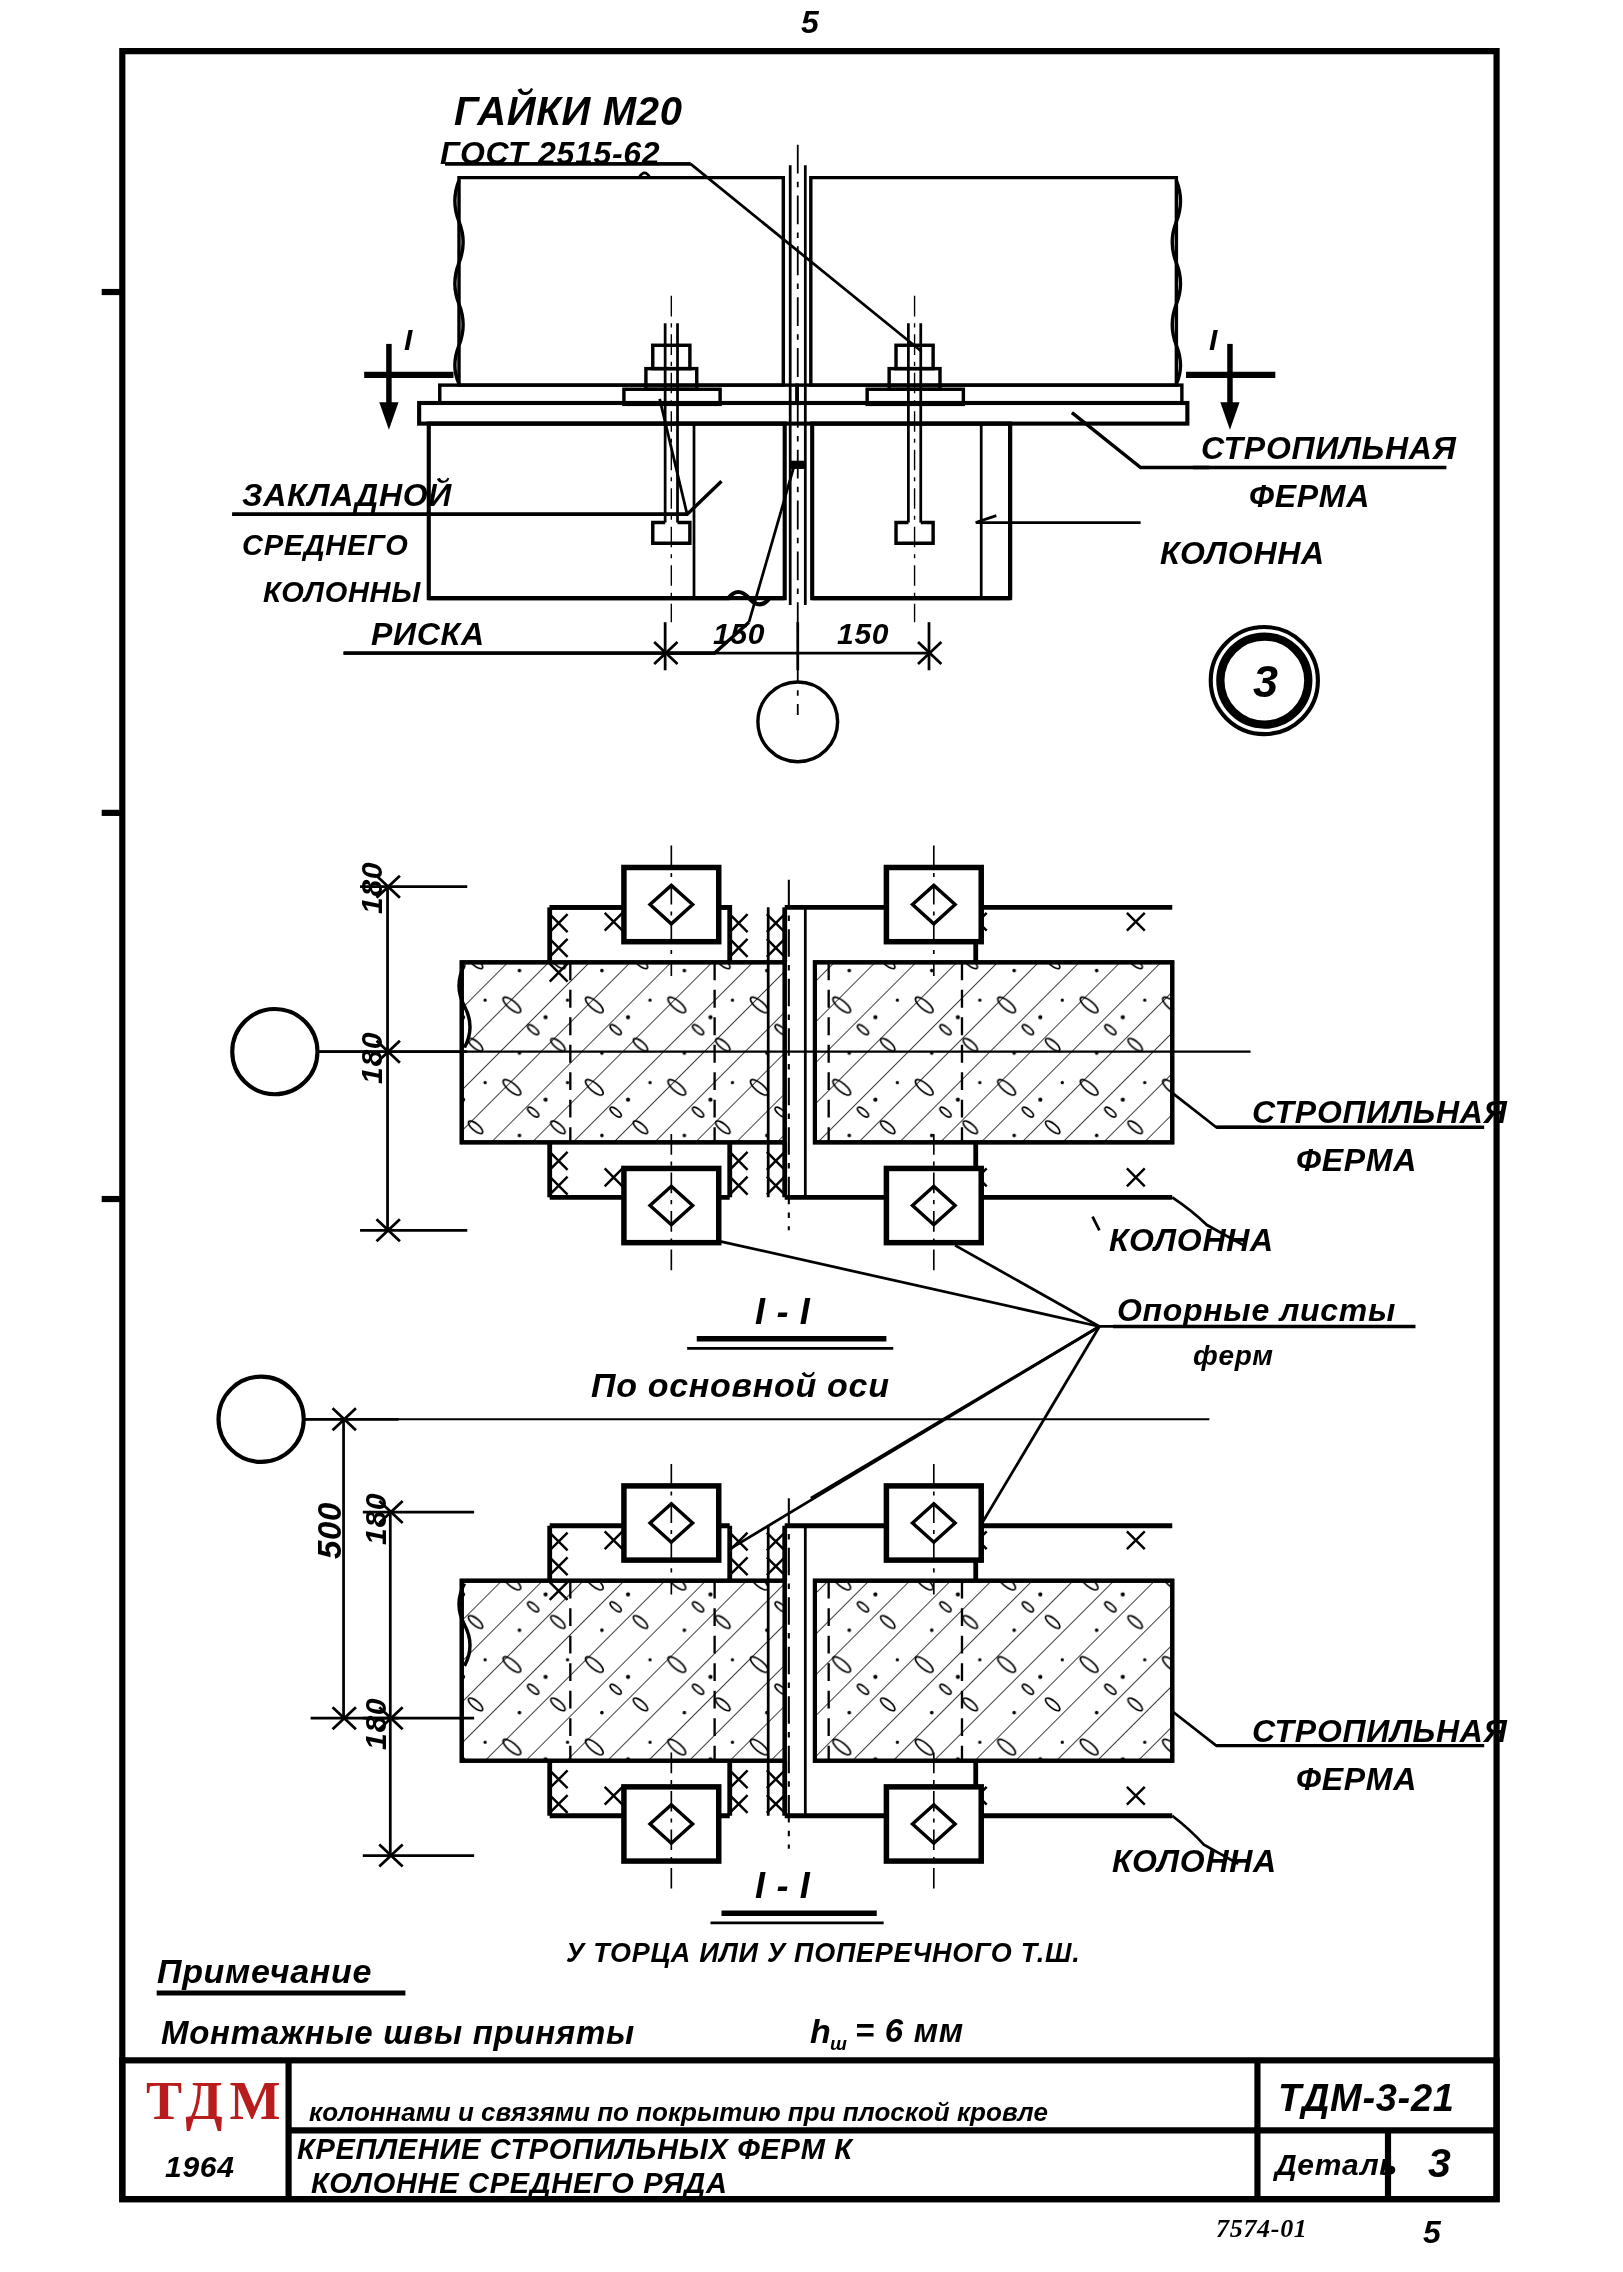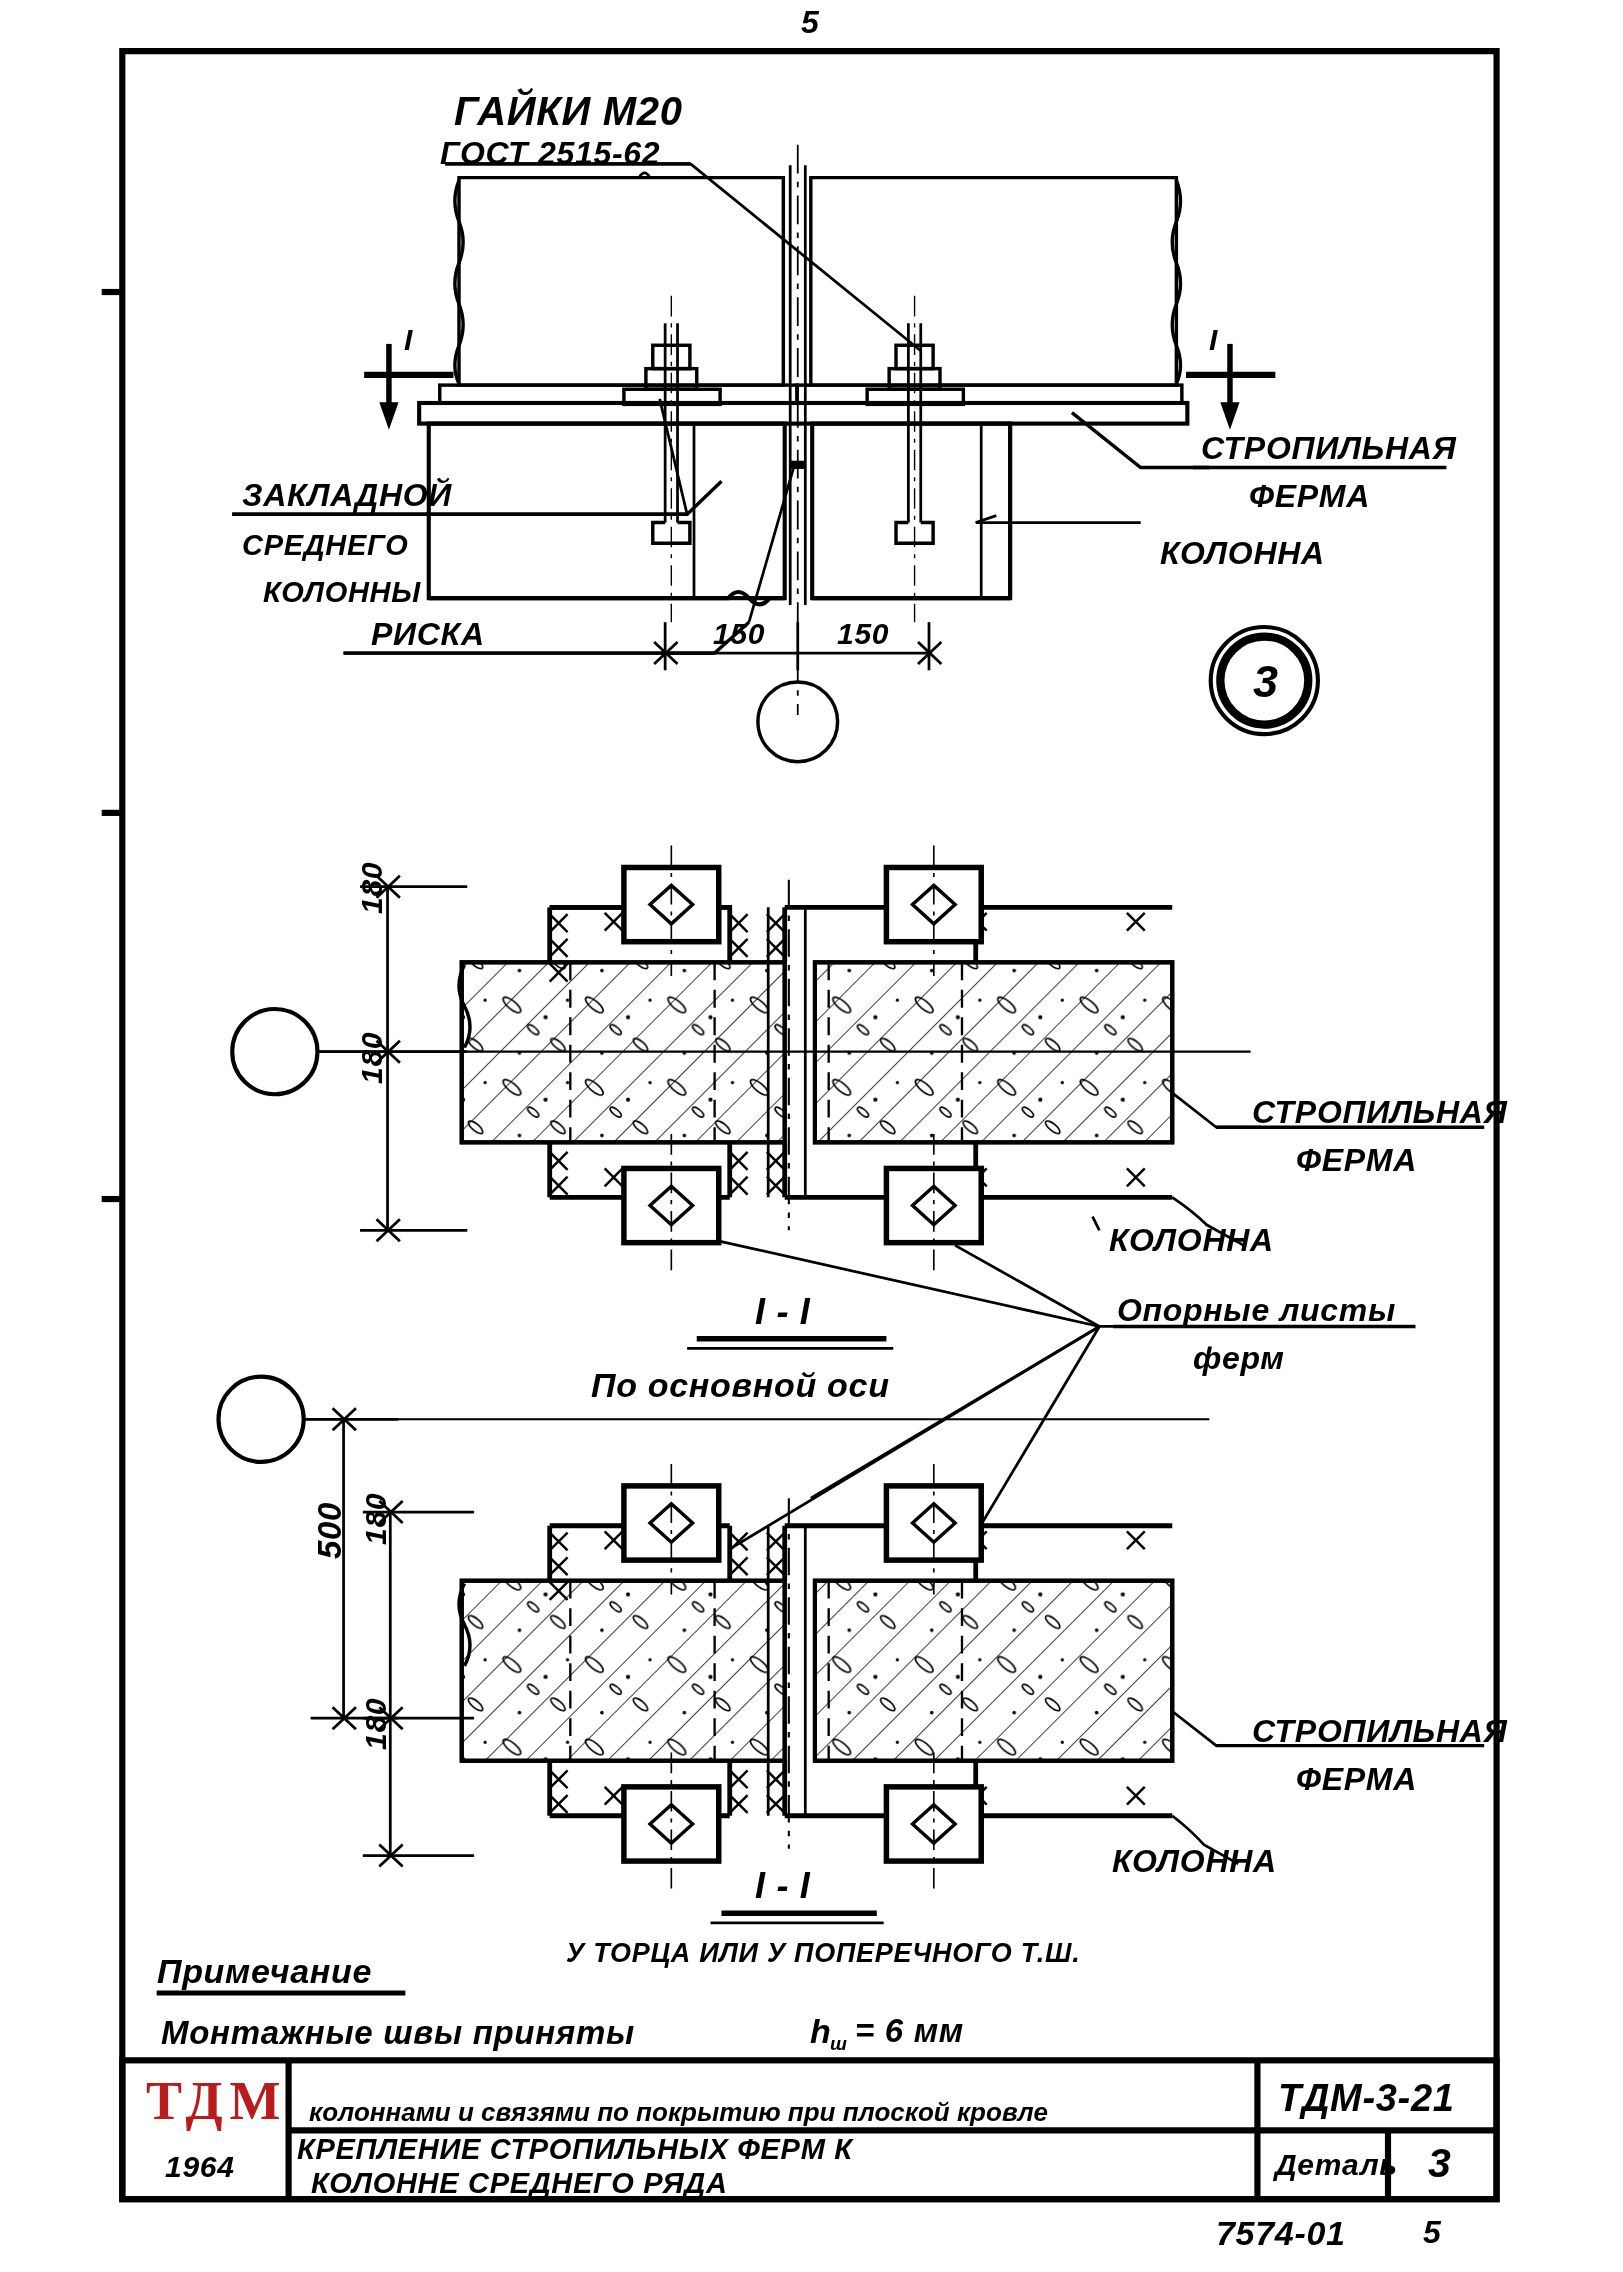--- a/index.html
+++ b/index.html
@@ -417,21 +417,21 @@
     <line x1="1736" y1="680" x2="2105" y2="680"></line>
     <line x1="1770" y1="1640" x2="2160" y2="1640"></line>
     <line x1="1620" y1="1930" x2="2060" y2="1930"></line>
     <line x1="1770" y1="2540" x2="2160" y2="2540"></line>
   </g>
 
 </svg>
 
 <div class="hw" style="left:801px;top:4.1px;font-size:32px;">5</div>
 <div class="hw" style="left:1423px;top:2214px;font-size:32px;">5</div>
-<div class="hw" style="left:1216px;top:2214px;font-size:34px;">7574-01</div>
+<div class="hw" style="left:1216px;top:2214px;font-size:26px;font-family:Liberation Serif, serif;">7574-01</div>
 
 <div class="hw" style="left:1253px;top:656px;font-size:45px;">3</div>
 
 <div class="hw" style="left:454px;top:89px;font-size:40px;">ГАЙКИ М20</div>
 <div class="hw" style="left:440px;top:135px;font-size:32px;">ГОСТ 2515-62</div>
 
 <div class="hw" style="left:242px;top:477px;font-size:32px;">ЗАКЛАДНОЙ</div>
 <div class="hw" style="left:242px;top:529px;font-size:29px;">СРЕДНЕГО</div>
 <div class="hw" style="left:263px;top:576px;font-size:29px;">КОЛОННЫ</div>
 
@@ -447,21 +447,21 @@
 <div class="hw" style="left:404px;top:323px;font-size:30px;">I</div>
 <div class="hw" style="left:1209px;top:323px;font-size:30px;">I</div>
 
 <div class="hw" style="left:355px;top:914px;font-size:30px;transform:rotate(-90deg);transform-origin:left top;">180</div>
 <div class="hw" style="left:355px;top:1084px;font-size:30px;transform:rotate(-90deg);transform-origin:left top;">180</div>
 
 <div class="hw" style="left:1252px;top:1094px;font-size:32px;">СТРОПИЛЬНАЯ</div>
 <div class="hw" style="left:1296px;top:1142px;font-size:32px;">ФЕРМА</div>
 <div class="hw" style="left:1109px;top:1222px;font-size:32px;">КОЛОННА</div>
 <div class="hw" style="left:1117px;top:1292px;font-size:32px;">Опорные листы</div>
-<div class="hw" style="left:1193px;top:1340px;font-size:32px;">ферм</div>
+<div class="hw" style="left:1193px;top:1340px;font-size:28px;">ферм</div>
 
 <div class="hw" style="left:755px;top:1291px;font-size:36px;">I - I</div>
 <div class="hw" style="left:591px;top:1366px;font-size:34px;">По основной оси</div>
 
 <div class="hw" style="left:311px;top:1559px;font-size:33px;transform:rotate(-90deg);transform-origin:left top;">500</div>
 <div class="hw" style="left:359px;top:1545px;font-size:30px;transform:rotate(-90deg);transform-origin:left top;">180</div>
 <div class="hw" style="left:359px;top:1750px;font-size:30px;transform:rotate(-90deg);transform-origin:left top;">180</div>
 
 <div class="hw" style="left:1252px;top:1713px;font-size:32px;">СТРОПИЛЬНАЯ</div>
 <div class="hw" style="left:1296px;top:1761px;font-size:32px;">ФЕРМА</div>

